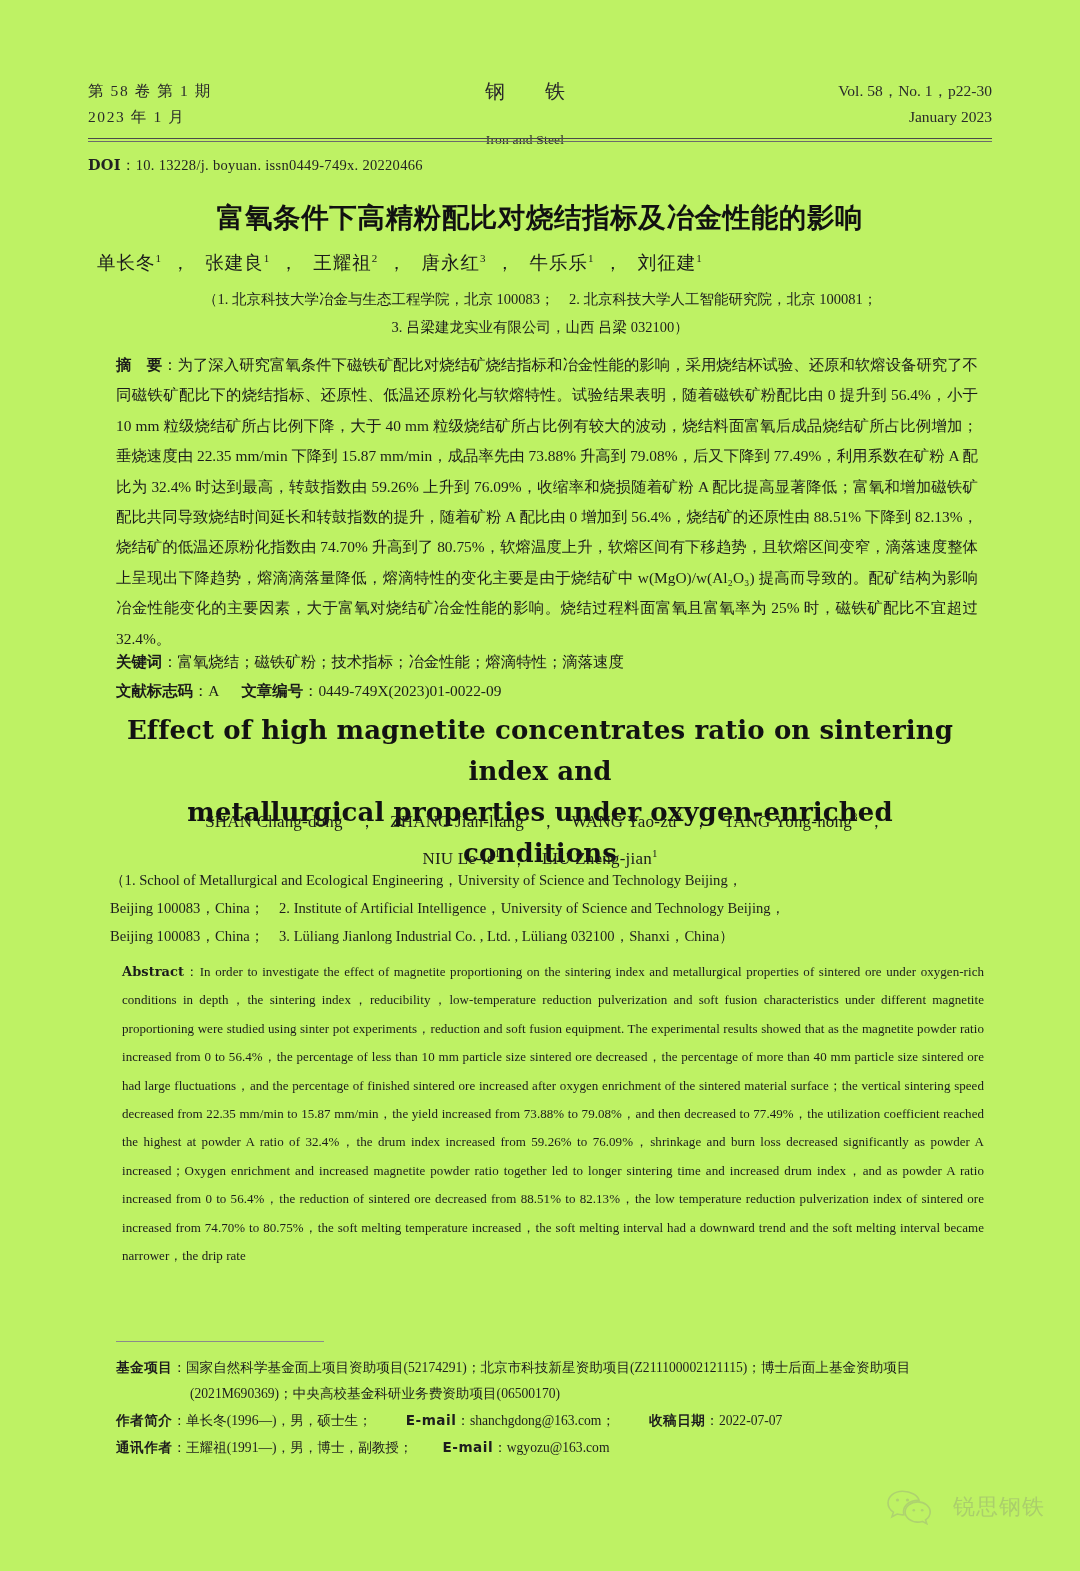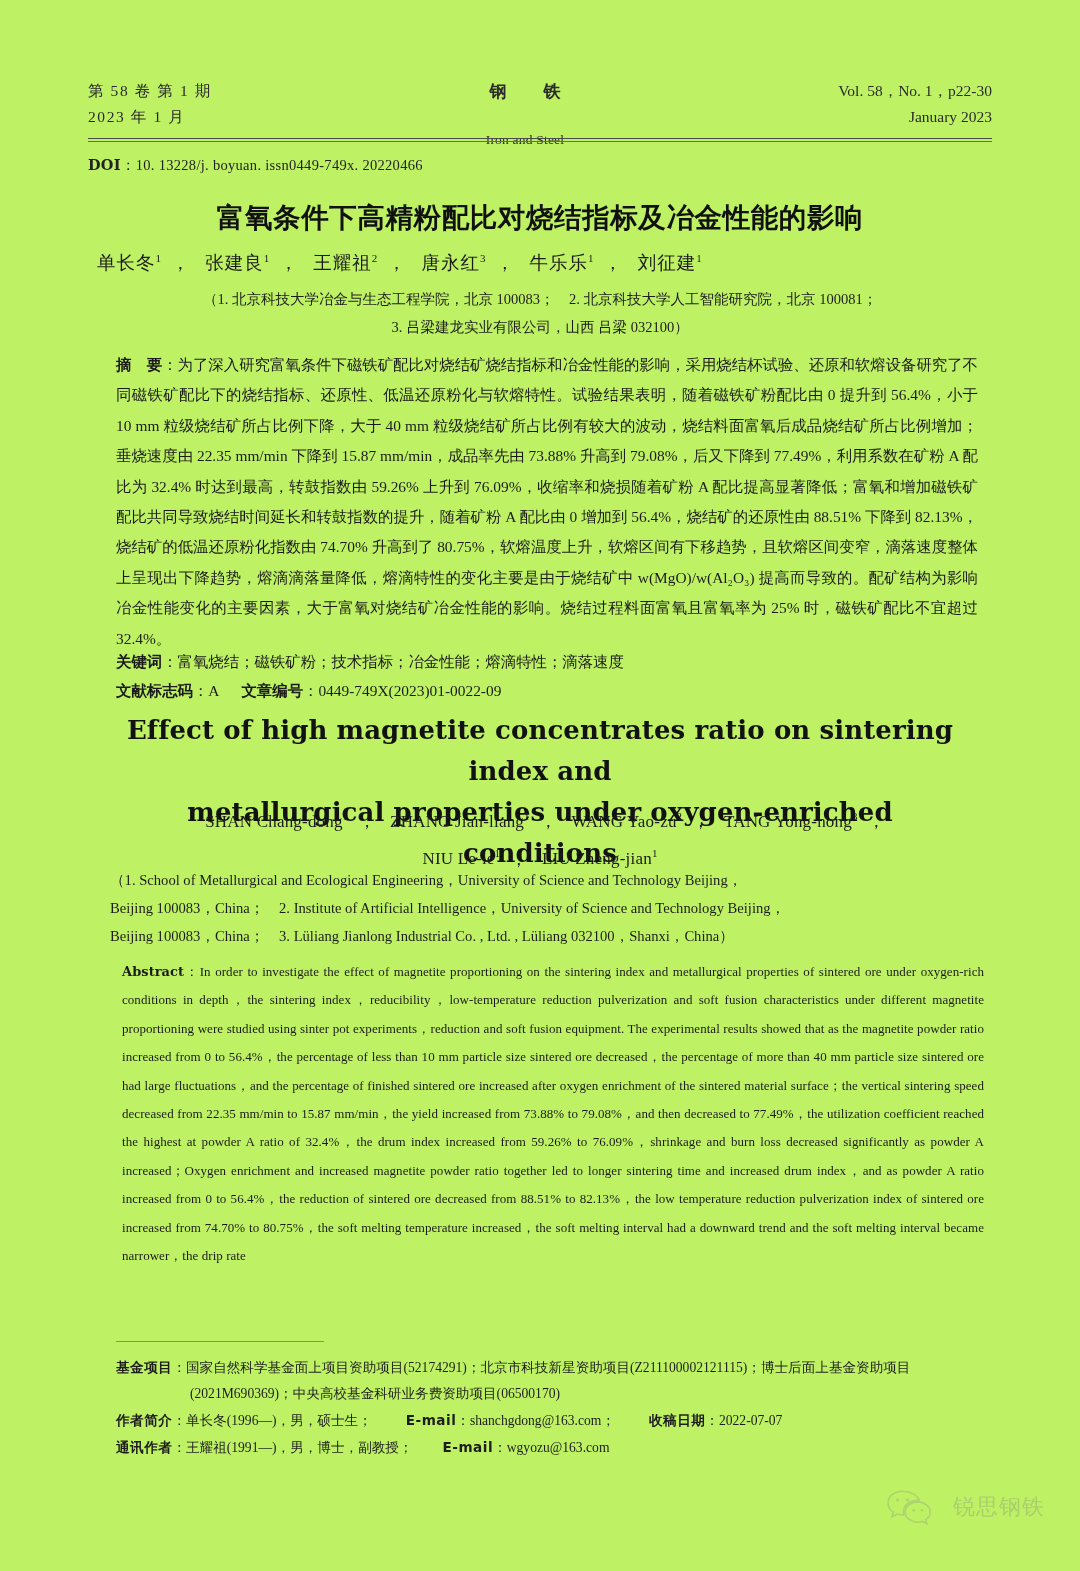--- a/index.html
+++ b/index.html
@@ -38,22 +38,22 @@
     font-size: 15.5px;
     line-height: 26px;
     color: #2a2a2a;
   }
   .runhead .col { white-space: nowrap; }
   .runhead .col.left   { text-align: left;  }
   .runhead .col.center { text-align: center; }
   .runhead .col.right  { text-align: right; }
   .runhead .journal-cn {
     font-family: "DejaVu Sans", "Liberation Sans", sans-serif;
-    font-weight: 700;
-    font-size: 17px;
+    font-weight: 400;
+    font-size: 20px;
     letter-spacing: 10px;
     padding-left: 10px;
     text-align: center;
   }
   .runhead .journal-en {
     font-size: 13.5px;
     letter-spacing: .2px;
     margin-top: 23px;
   }
   .runhead .vol-cn { letter-spacing: 1.6px; }

